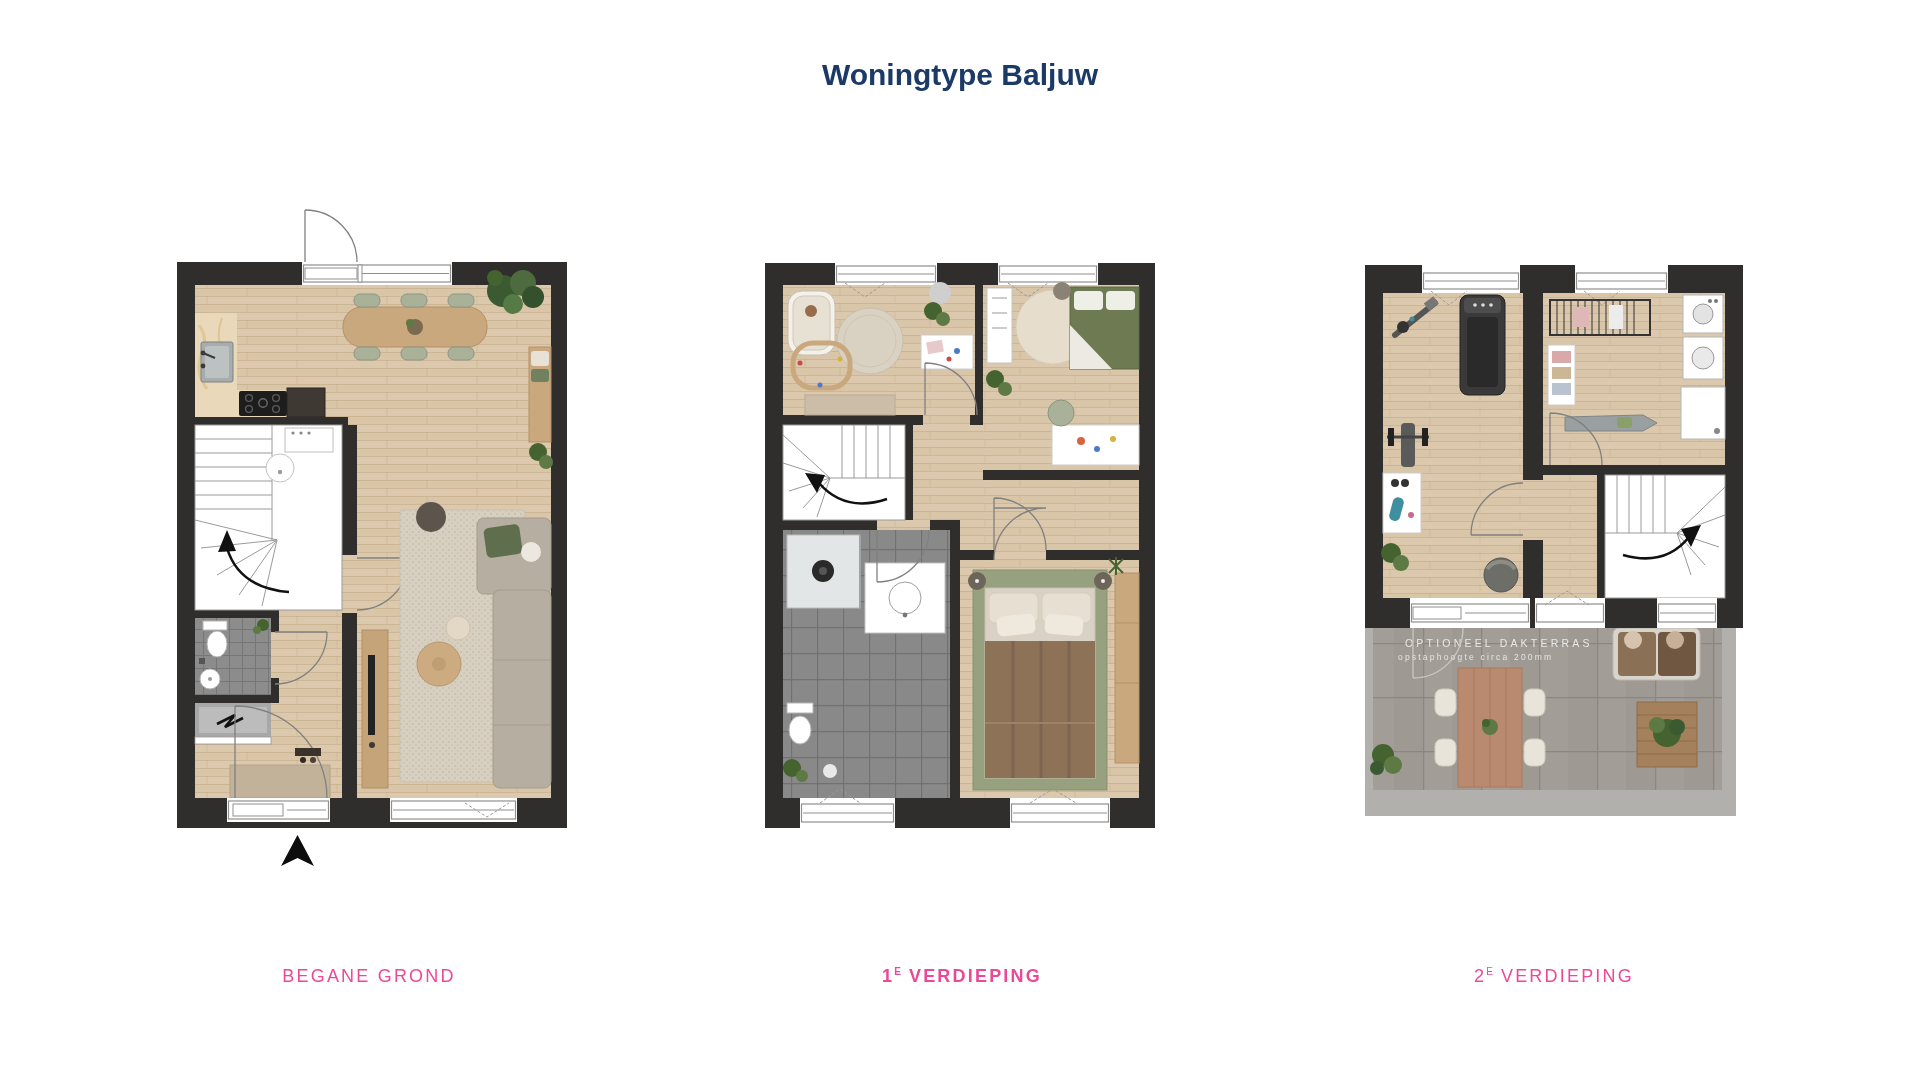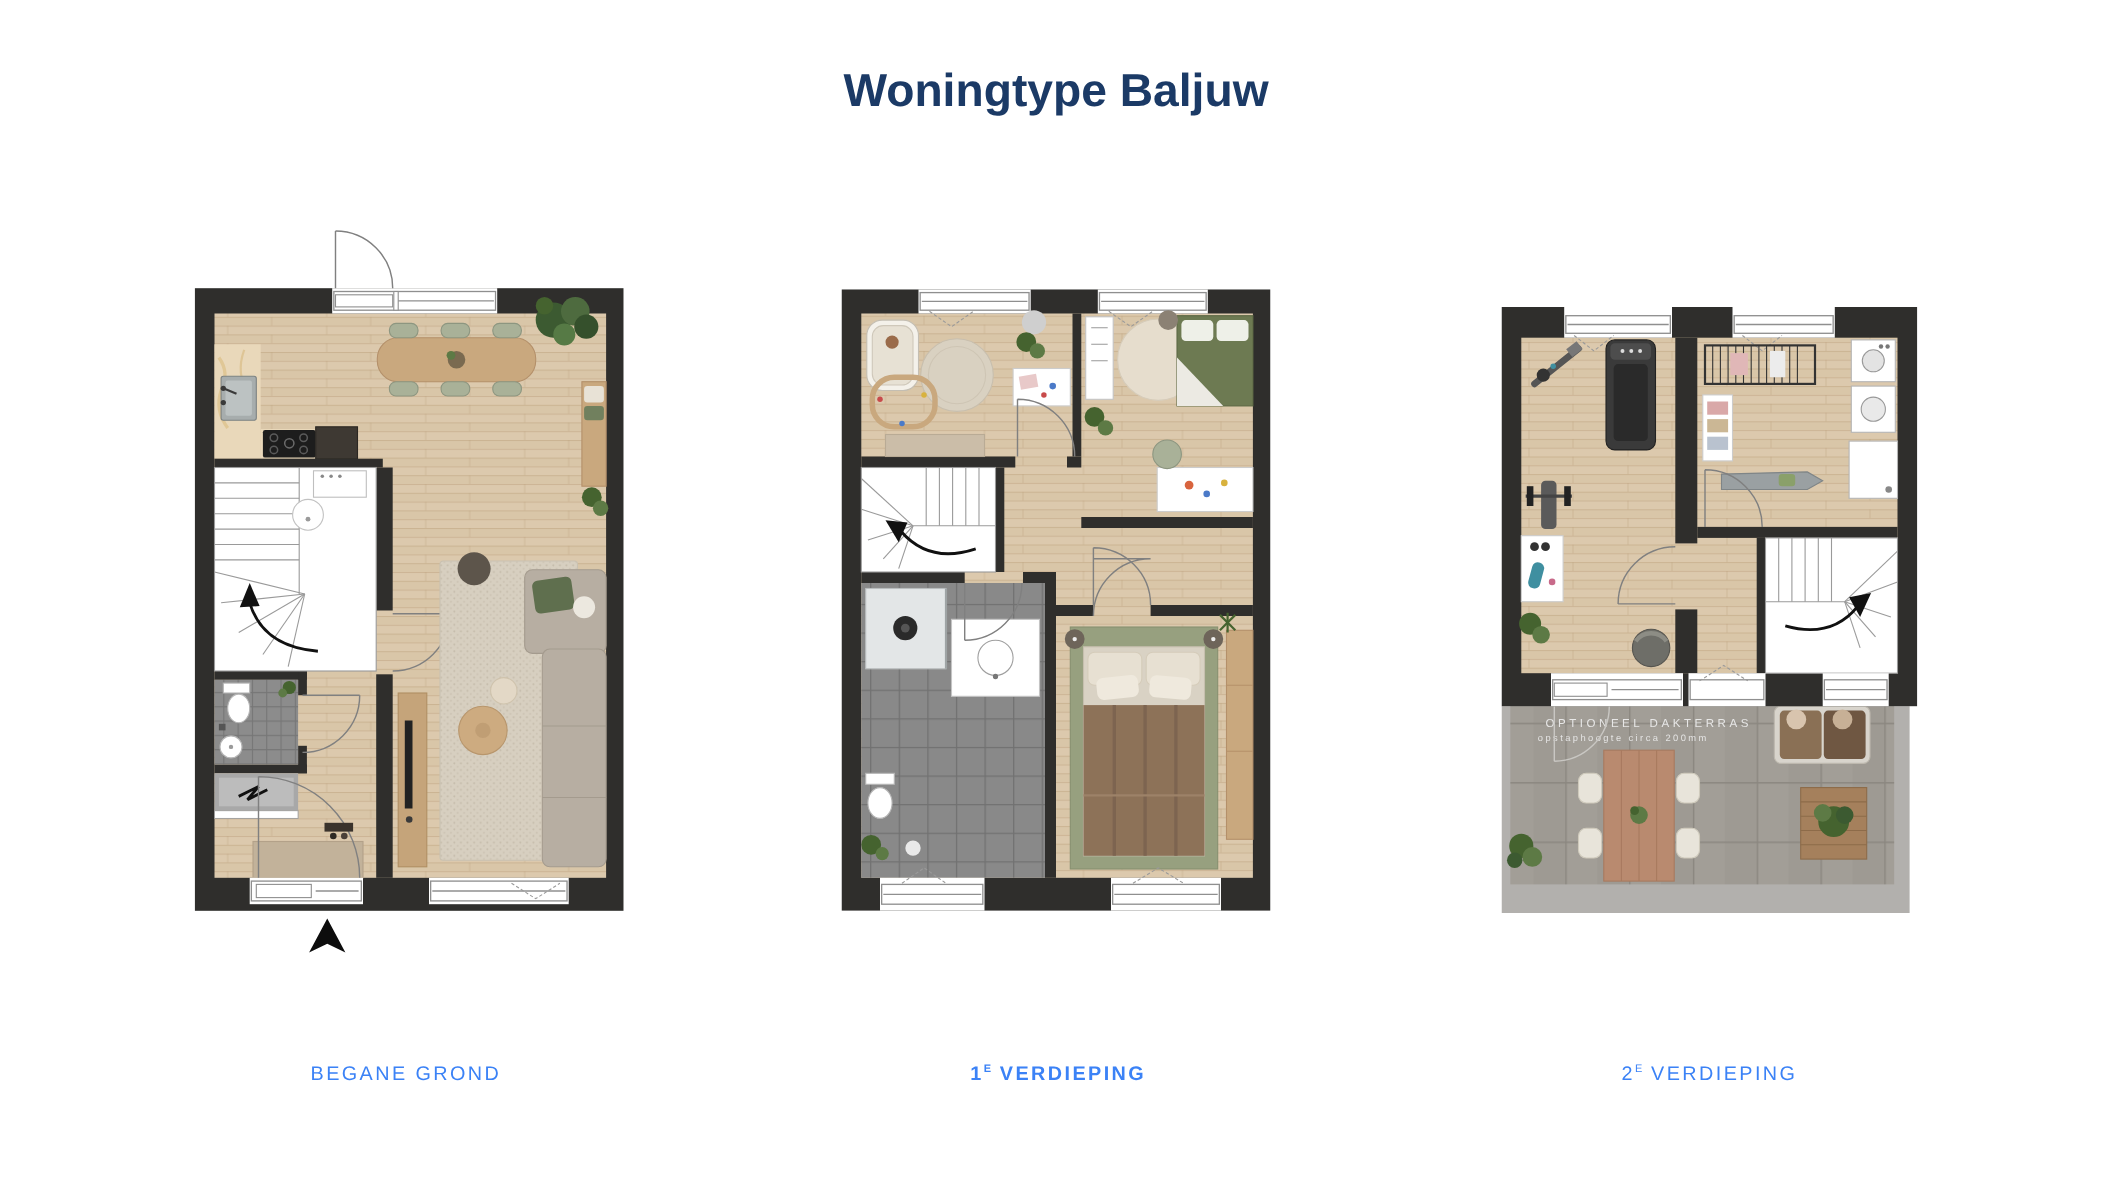--- a/index.html
+++ b/index.html
@@ -1,22 +1,22 @@
 <!DOCTYPE html>
 <html><head>
 <meta charset="utf-8">
 <style>
   html,body{margin:0;padding:0;background:#ffffff;}
   #canvas{position:relative;width:1920px;height:1080px;background:#ffffff;overflow:hidden;
           font-family:"Liberation Sans",sans-serif;}
   .page-title{position:absolute;top:58px;left:960px;transform:translateX(-50%);
-          font-size:42px;font-weight:bold;letter-spacing:0px;color:#1b3a66;white-space:nowrap;}
+          font-size:30px;font-weight:bold;letter-spacing:0px;color:#1b3a66;white-space:nowrap;}
   .plan{position:absolute;}
   .floor-label{position:absolute;top:966px;transform:translateX(-50%);
-          font-size:18px;letter-spacing:2.2px;color:#3b82f6;white-space:nowrap;font-weight:500;text-align:center;}
+          font-size:18px;letter-spacing:2.2px;color:#ec4899;white-space:nowrap;font-weight:500;text-align:center;}
   .floor-label sup{font-size:10px;letter-spacing:1px;}
   .floor-label .post{margin-left:7px;}
   .floor-label sup:empty,.floor-label span:empty{display:none;margin:0;}
   svg{display:block;}
 </style>
 </head>
 <body>
 
 <div id="canvas">
 
@@ -368,21 +368,21 @@
     </g>
     <g>
       <rect x="245" y="535" width="100" height="30" fill="#fff"></rect>
       <rect x="246.5" y="541" width="97" height="18" fill="#fff" stroke="#8f8f8f" stroke-width="1.2"></rect>
       <line x1="248" y1="550" x2="342" y2="550" stroke="#8f8f8f" stroke-width="1.2"></line>
       <path d="M265 540 L288 526 L311 540" fill="none" stroke="#9a9a9a" stroke-width="1" stroke-dasharray="3 2"></path>
     </g>
   </svg>
   </div>
 
-  <div class="plan" style="left:1365px;top:279px;text-align:right;">
+  <div class="plan" style="left:1365px;top:265px;text-align:right;">
   <svg width="378" height="565" viewBox="0 0 378 565">
     <defs>
       <pattern id="wood3" patternUnits="userSpaceOnUse" width="90" height="16">
         <rect width="90" height="16" fill="#dcc9ad"></rect>
         <rect y="8" width="90" height="8" fill="#d6c2a4" opacity=".55"></rect>
         <path d="M0 .5H90M0 8.5H90" stroke="#b79a74" stroke-width=".8" opacity=".5"></path>
         <path d="M25 0V8M65 8V16" stroke="#b79a74" stroke-width=".8" opacity=".4"></path>
       </pattern>
       <pattern id="terr3" patternUnits="userSpaceOnUse" width="58" height="54">
         <rect width="58" height="54" fill="#9e9a93"></rect>

